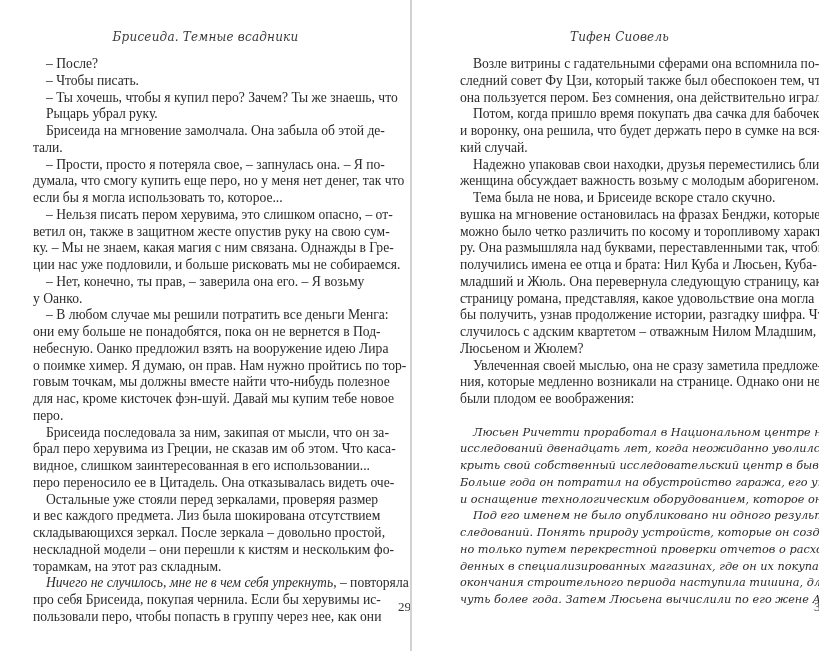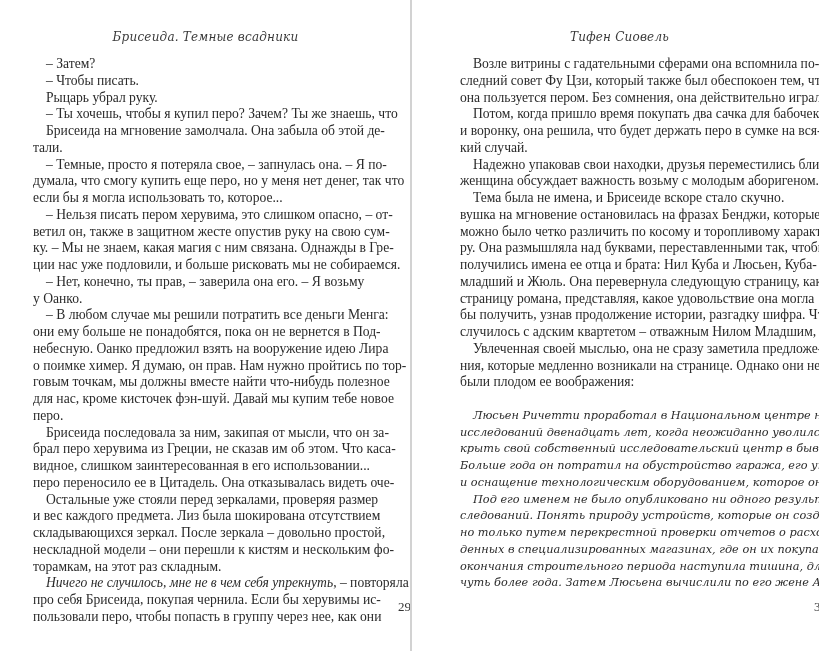--- a/index.html
+++ b/index.html
@@ -31,27 +31,27 @@
   }
 </style>
 </head>
 <body>
 
 <div class="spread">
 
   <div class="page left">
     <div class="running-head">Брисеида. Темные всадники</div>
     <div class="body-text" id="left-body">
-        <span class="line indent last">– Затем?</span>
+        <span class="line indent last">– После?</span>
         <span class="line indent last">– Чтобы писать.</span>
+        <span class="line indent">– Ты хочешь, чтобы я купил перо? Зачем? Ты же знаешь, что</span>
         <span class="line indent last">Рыцарь убрал руку.</span>
-        <span class="line indent">– Ты хочешь, чтобы я купил перо? Зачем? Ты же знаешь, что</span>
         <span class="line indent">Брисеида на мгновение замолчала. Она забыла об этой де-</span>
         <span class="line last">тали.</span>
-        <span class="line indent">– Темные, просто я потеряла свое, – запнулась она. – Я по-</span>
+        <span class="line indent">– Прости, просто я потеряла свое, – запнулась она. – Я по-</span>
         <span class="line">думала, что смогу купить еще перо, но у меня нет денег, так что</span>
         <span class="line last">если бы я могла использовать то, которое...</span>
         <span class="line indent">– Нельзя писать пером херувима, это слишком опасно, – от-</span>
         <span class="line">ветил он, также в защитном жесте опустив руку на свою сум-</span>
         <span class="line">ку. – Мы не знаем, какая магия с ним связана. Однажды в Гре-</span>
         <span class="line last">ции нас уже подловили, и больше рисковать мы не собираемся.</span>
         <span class="line indent">– Нет, конечно, ты прав, – заверила она его. – Я возьму</span>
         <span class="line last">у Оанко.</span>
         <span class="line indent">– В любом случае мы решили потратить все деньги Менга:</span>
         <span class="line">они ему больше не понадобятся, пока он не вернется в Под-</span>
@@ -82,29 +82,30 @@
     <div class="running-head">Тифен Сиовель</div>
     <div class="body-text" id="right-body">
         <span class="line indent">Возле витрины с гадательными сферами она вспомнила по-</span>
         <span class="line">следний совет Фу Цзи, который также был обеспокоен тем, что</span>
         <span class="line">она пользуется пером. Без сомнения, она действительно играла</span>
         <span class="line indent">Потом, когда пришло время покупать два сачка для бабочек</span>
         <span class="line">и воронку, она решила, что будет держать перо в сумке на вся-</span>
         <span class="line last">кий случай.</span>
         <span class="line indent">Надежно упаковав свои находки, друзья переместились ближе</span>
         <span class="line last">женщина обсуждает важность возьму с молодым аборигеном.</span>
-        <span class="line indent last">Тема была не имена, и Брисеиде вскоре стало скучно.</span>
+        <span class="line indent last">Тема была не нова, и Брисеиде вскоре стало скучно.</span>
         <span class="line">вушка на мгновение остановилась на фразах Бенджи, которые</span>
         <span class="line">можно было четко различить по косому и торопливому характе-</span>
         <span class="line">ру. Она размышляла над буквами, переставленными так, чтобы</span>
         <span class="line">получились имена ее отца и брата: Нил Куба и Люсьен, Куба-</span>
         <span class="line">младший и Жюль. Она перевернула следующую страницу, как</span>
         <span class="line">страницу романа, представляя, какое удовольствие она могла</span>
         <span class="line">бы получить, узнав продолжение истории, разгадку шифра. Что</span>
         <span class="line">случилось с адским квартетом – отважным Нилом Младшим,</span>
+        <span class="line last">Люсьеном и Жюлем?</span>
         <span class="line indent">Увлеченная своей мыслью, она не сразу заметила предложе-</span>
         <span class="line">ния, которые медленно возникали на странице. Однако они не</span>
         <span class="line last">были плодом ее воображения:</span>
         <span class="gap"></span>
         <span class="line indent block-italic">Люсьен Ричетти проработал в Национальном центре научных</span>
         <span class="line block-italic">исследований двенадцать лет, когда неожиданно уволился, чтобы от-</span>
         <span class="line block-italic">крыть свой собственный исследовательский центр в бывшем гараже.</span>
         <span class="line block-italic">Больше года он потратил на обустройство гаража, его утепление</span>
         <span class="line last block-italic">и оснащение технологическим оборудованием, которое он сделал сам.</span>
         <span class="line indent block-italic">Под его именем не было опубликовано ни одного результата ис-</span>

